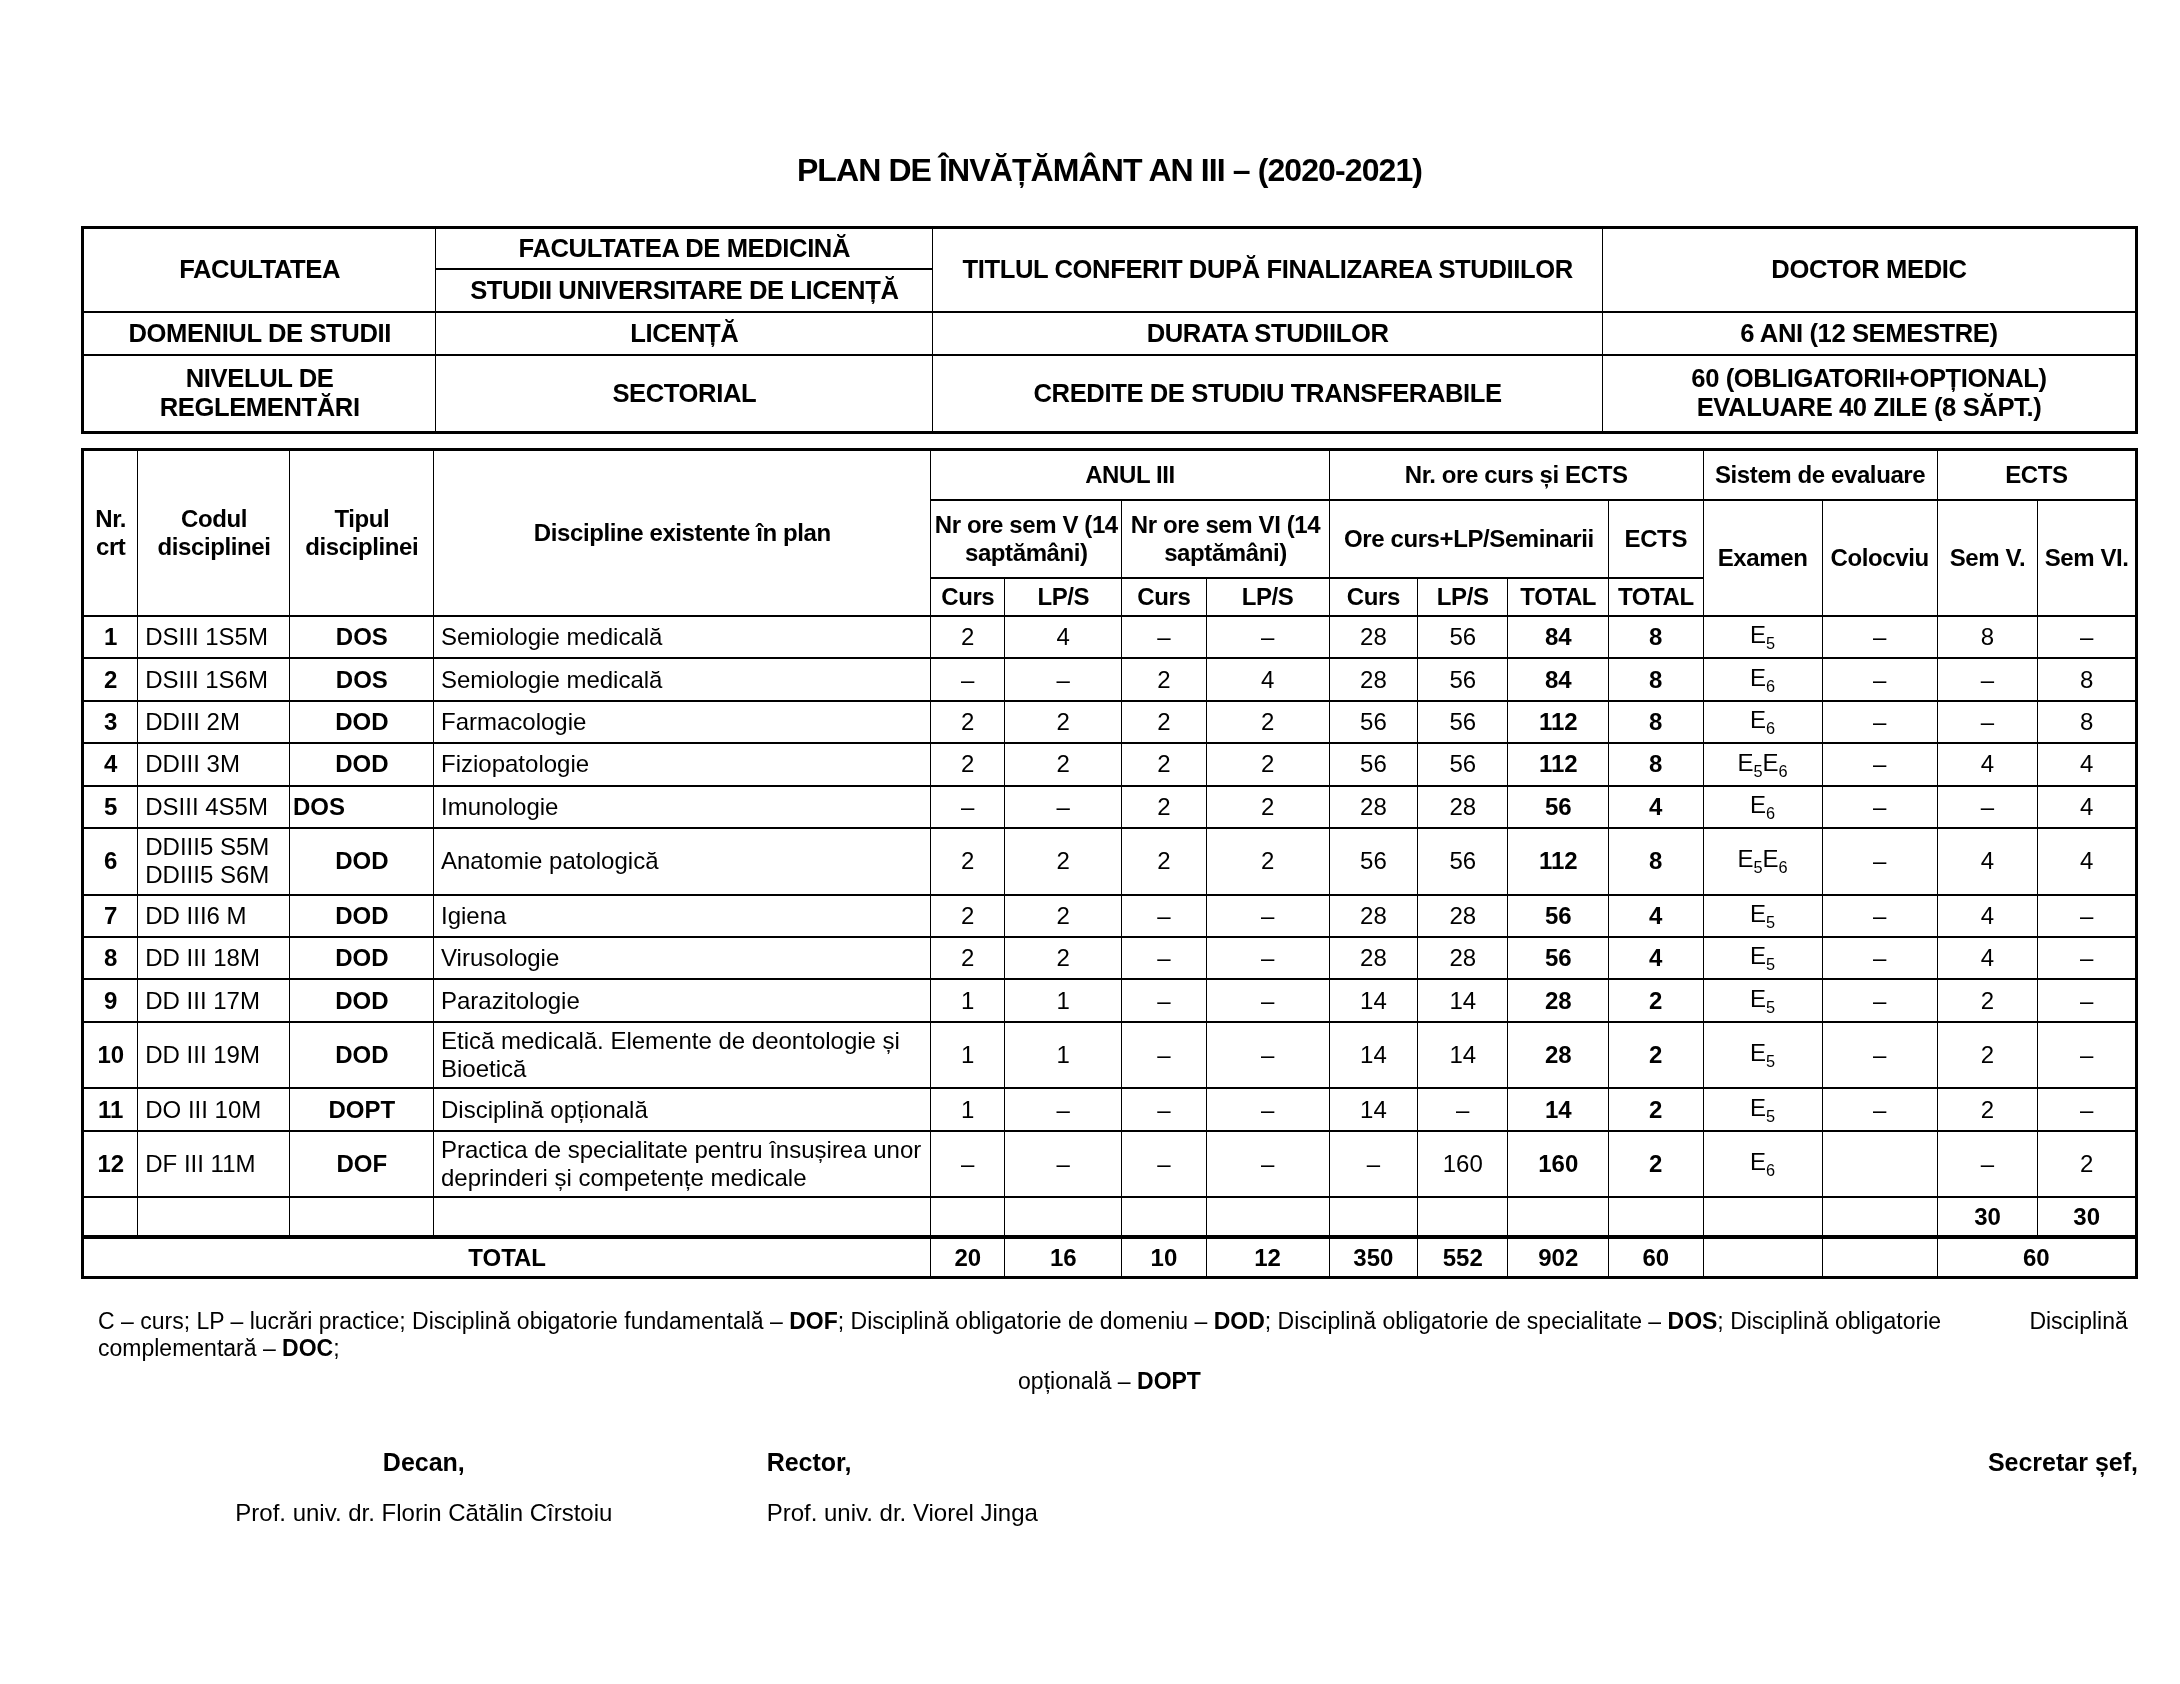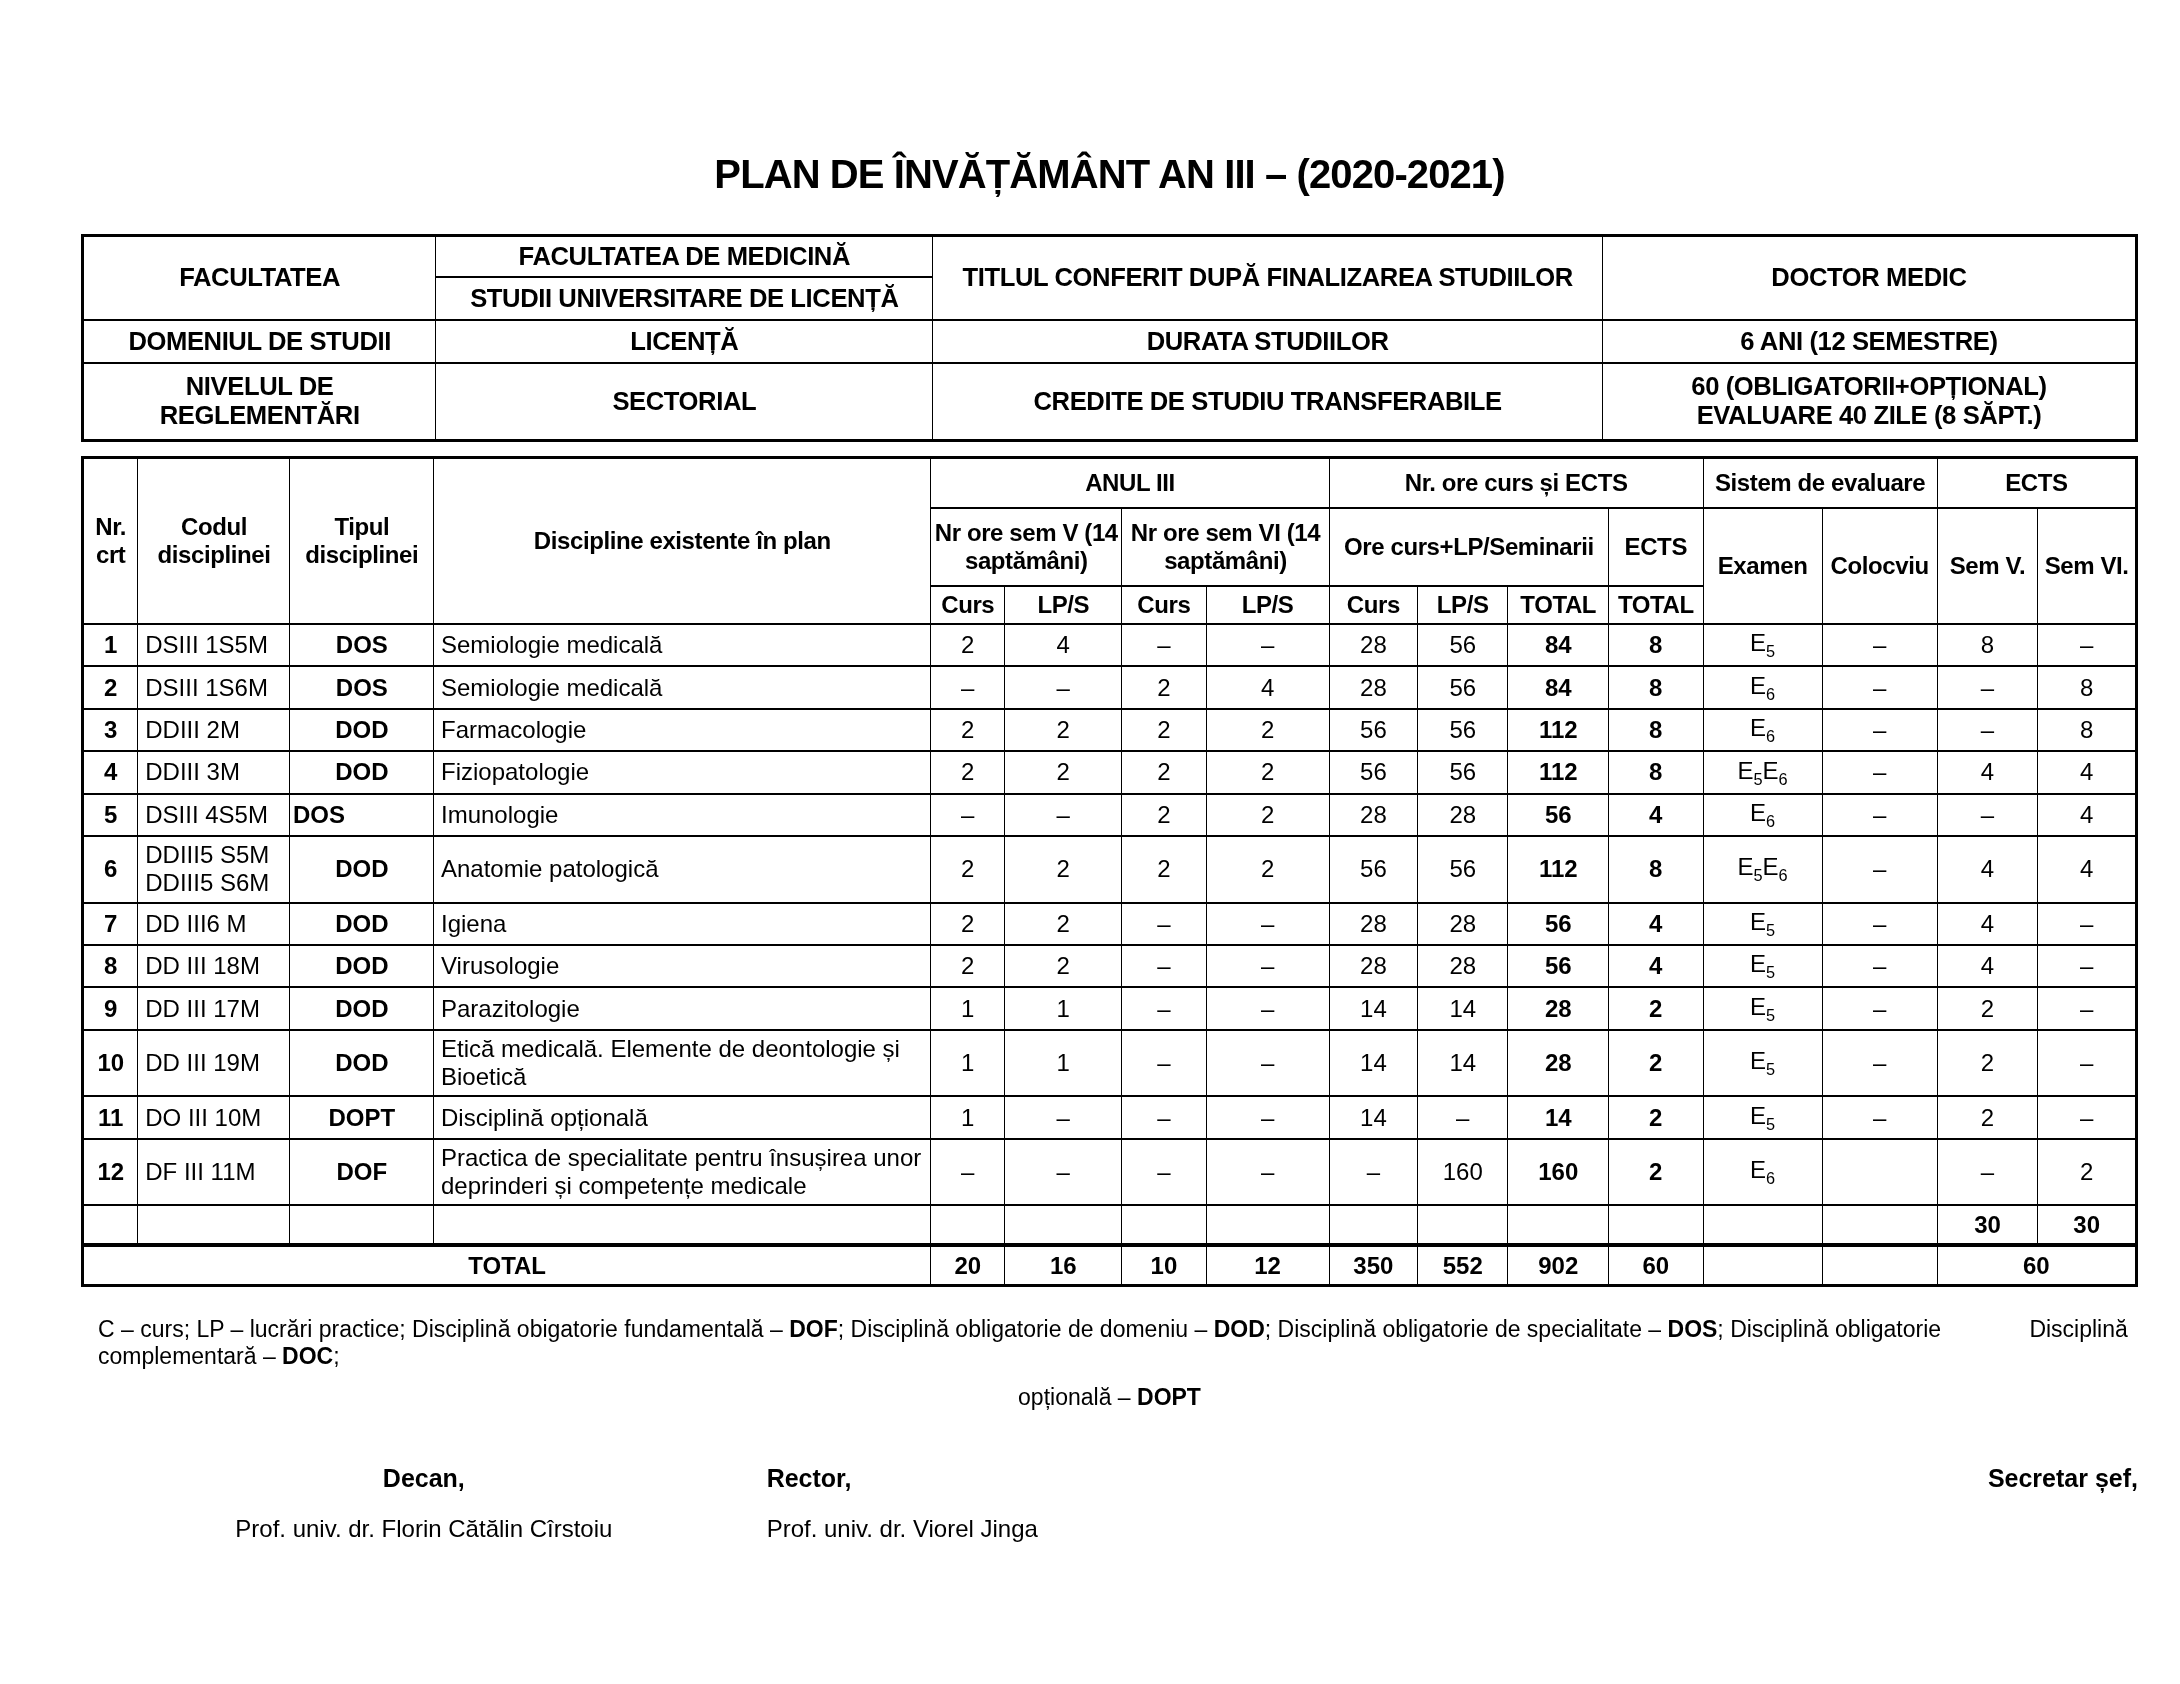--- a/index.html
+++ b/index.html
@@ -1,21 +1,21 @@
 <!DOCTYPE html>
 <html style="font-size:13.6px"><head>
 <meta charset="utf-8">
 <style>
   html,body { margin:0; padding:0; background:#ffffff; }
   .page {
     width:2181px; height:1685px; background:#fff; color:#000;
     font-family:"Liberation Sans", sans-serif; box-sizing:border-box;
     padding:152px 43px 0 81px; position:relative; overflow:hidden;
   }
-  .title { width:2057px; text-align:center; font-size:40px; font-weight:bold; letter-spacing:-0.9px; }
+  .title { width:2057px; text-align:center; font-size:32px; font-weight:bold; letter-spacing:-0.9px; }
 
   table { border-collapse:collapse; table-layout:fixed; width:2057px; }
   td, th { border:1.7px solid #000; border-top-width:2.6px; border-bottom-width:2.6px;
            overflow:hidden; vertical-align:middle; }
 
   
   .info-table { margin-top:37px; border:3.4px solid #000; }
   .info-table td { font-size:25.6px; font-weight:bold; text-align:center; padding:3.4px 8.5px; letter-spacing:-0.4px; }
   .info-r1 { height:41px; } .info-r2 { height:43px; } .info-r3 { height:43px;padding-left:36px; } .info-r4 { height:78px; }
 
@@ -33,21 +33,21 @@
   .pre { white-space:pre-line; }
   sub { font-size:68%; }
   .spacer-row { height:43px; }
   .total-row { height:49px; }
   .total-row td { font-weight:bold; border-top-width:4.3px; }
   .spacer-row td { font-weight:bold; }
 
   
   .legend { width:2057px; margin-top:29px; font-size:23px; }
   .legend-line1 { display:flex; justify-content:space-between; align-items:flex-start; padding-left:17px; padding-right:10.2px; }
-  .legend-line2 { text-align:center; margin-top:14px; }
+  .legend-line2 { text-align:center; margin-top:6px; }
 
   
   .signatures { width:2057px; margin-top:53px; display:grid; grid-template-columns:1fr 1fr 1fr; }
   .sig-col   { display:flex; flex-direction:column; }
   .sig-left  { text-align:left; }
   .sig-center{ text-align:center; }
   .sig-right { text-align:right; }
   .sig-title { font-size:25px; font-weight:bold; }
   .sig-name  { font-size:24px; margin-top:22px; }
 </style>

